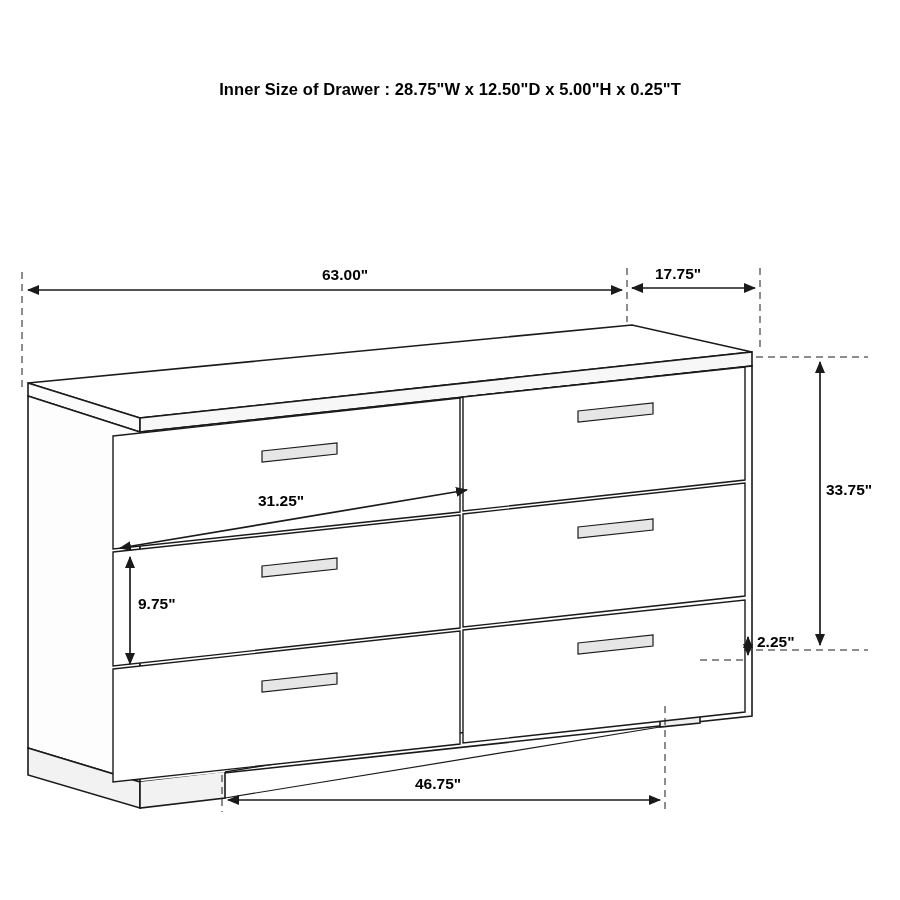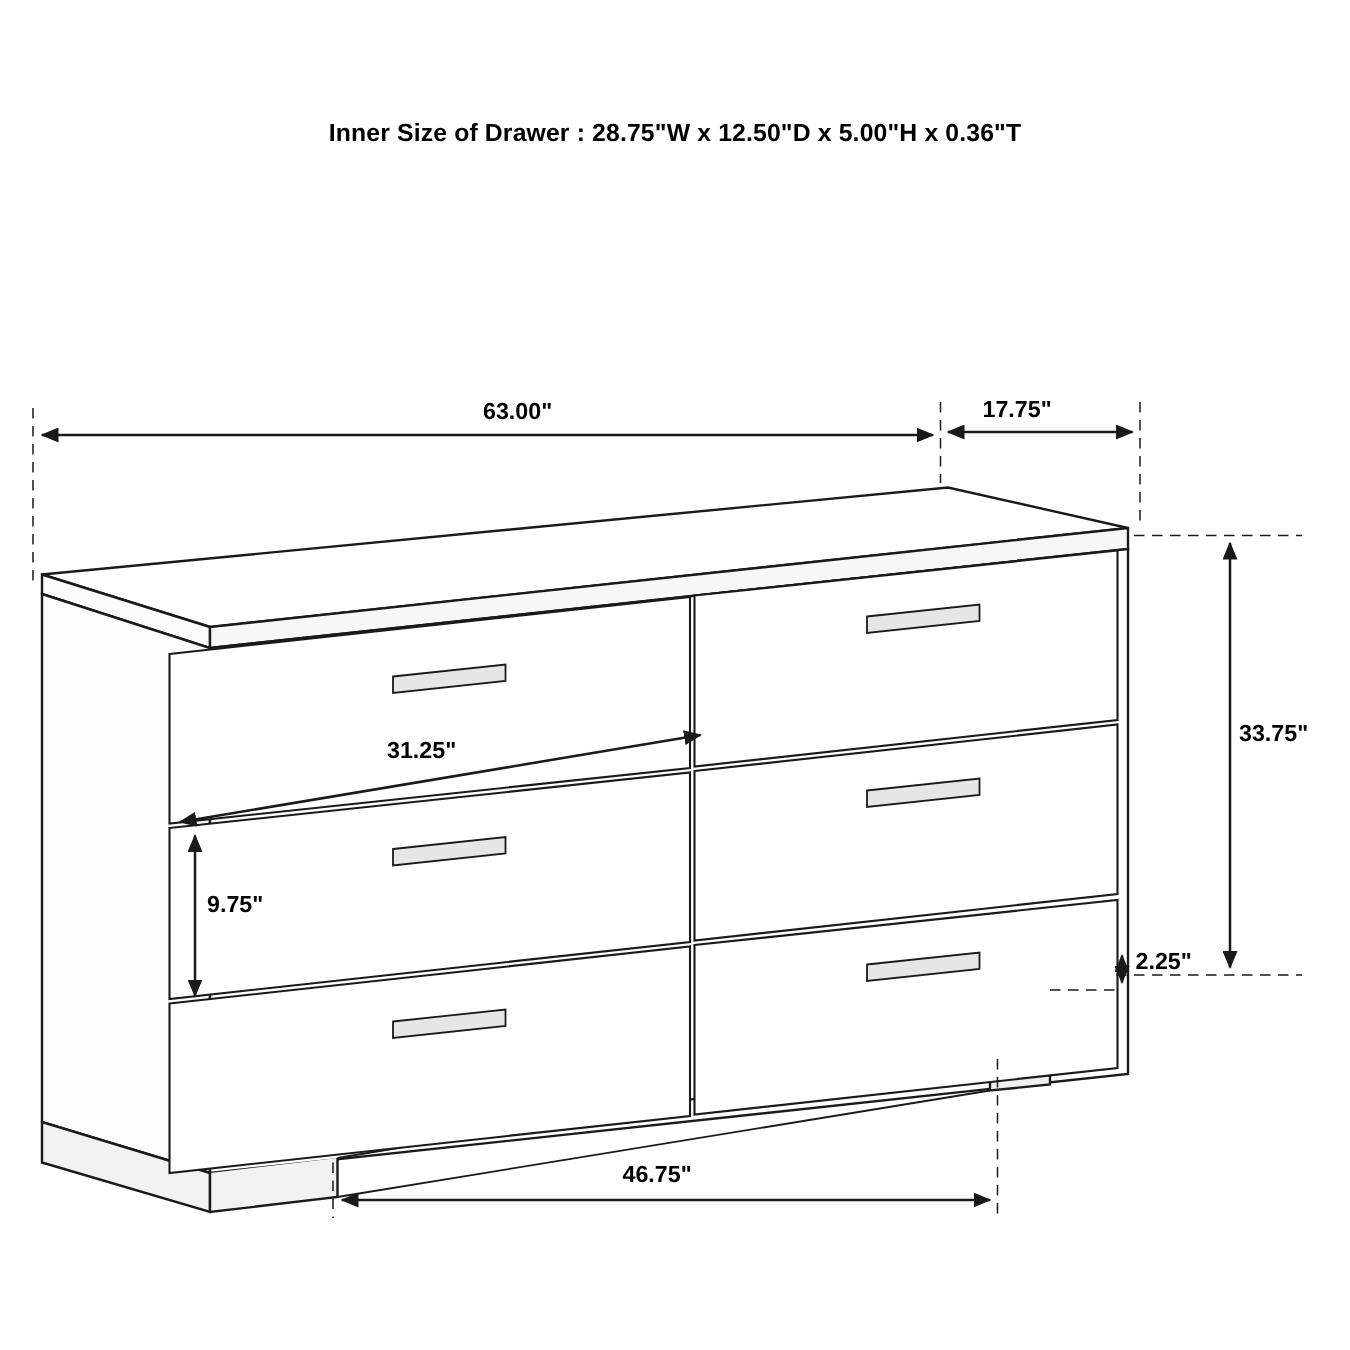--- a/index.html
+++ b/index.html
@@ -45,21 +45,21 @@
     font-weight: bold;
     color: #000;
     white-space: nowrap;
   }
 </style>
 </head>
 <body>
 
 <div id="stage">
 
-  <div id="title">Inner Size of Drawer : 28.75"W x 12.50"D x 5.00"H x 0.36"T</div>
+  <div id="title">Inner Size of Drawer : 28.75"W x 12.50"D x 5.00"H x 0.25"T</div>
 
   <svg class="layer" viewBox="0 0 900 900">
     <defs>
       <marker id="arrEnd" markerWidth="12" markerHeight="10" refX="11" refY="5" orient="auto" markerUnits="userSpaceOnUse">
         <path d="M0,0 L12,5 L0,10 z" fill="#1a1a1a"></path>
       </marker>
       <marker id="arrStart" markerWidth="12" markerHeight="10" refX="1" refY="5" orient="auto" markerUnits="userSpaceOnUse">
         <path d="M12,0 L0,5 L12,10 z" fill="#1a1a1a"></path>
       </marker>
     </defs>

